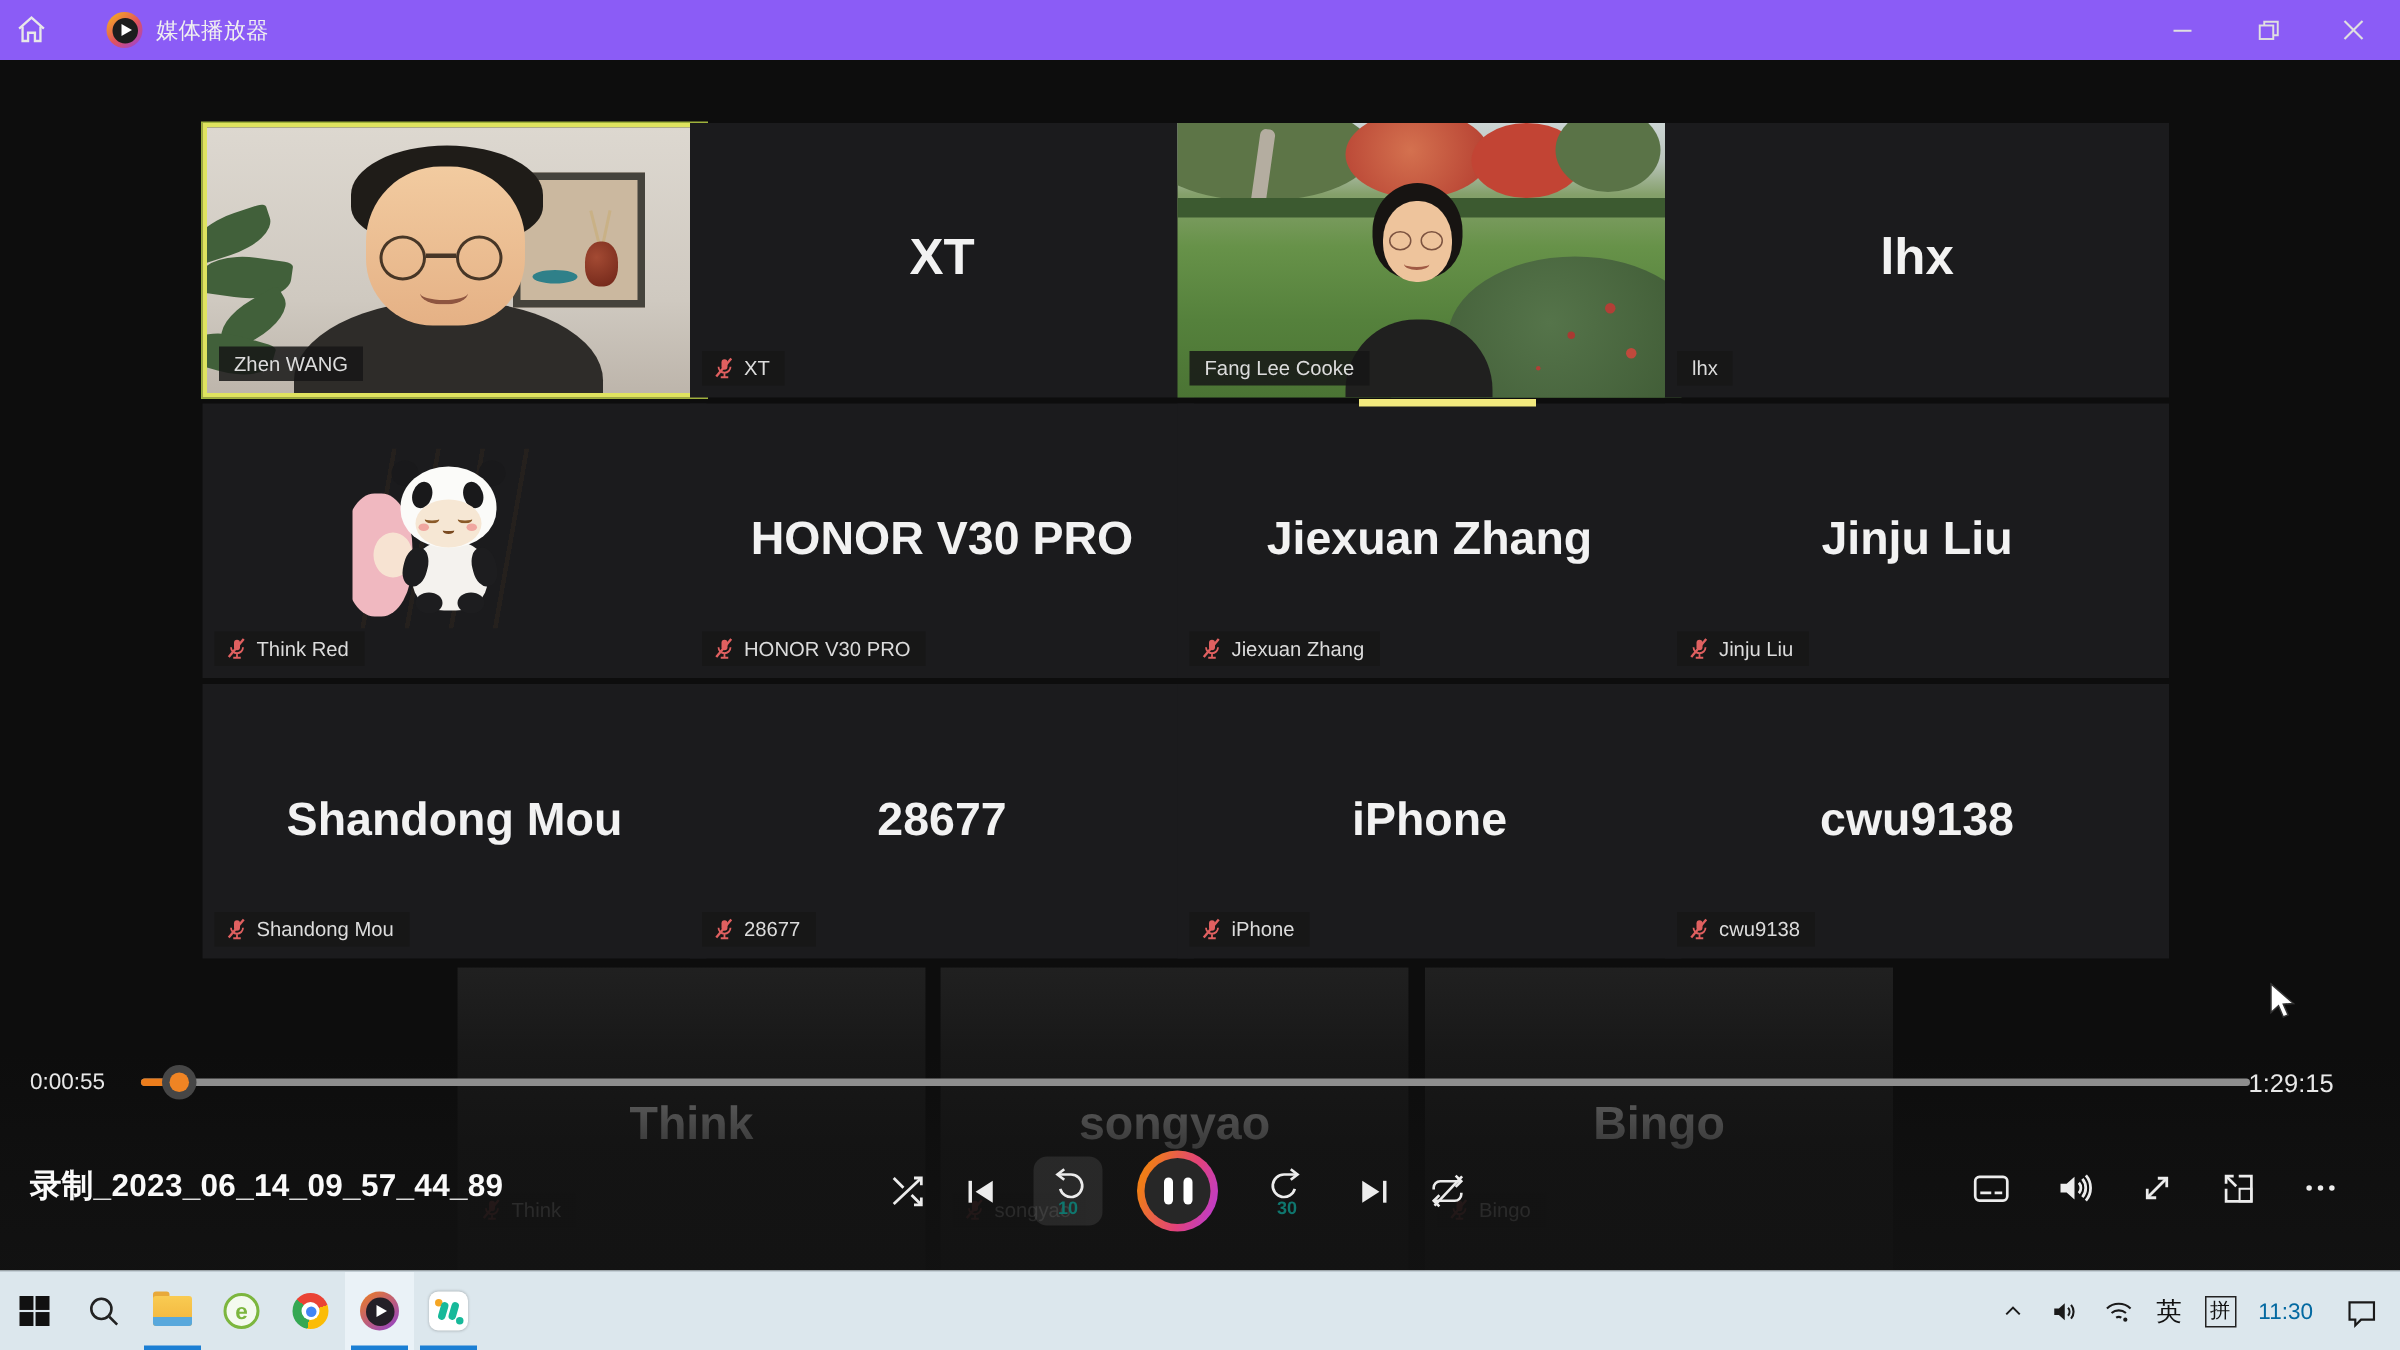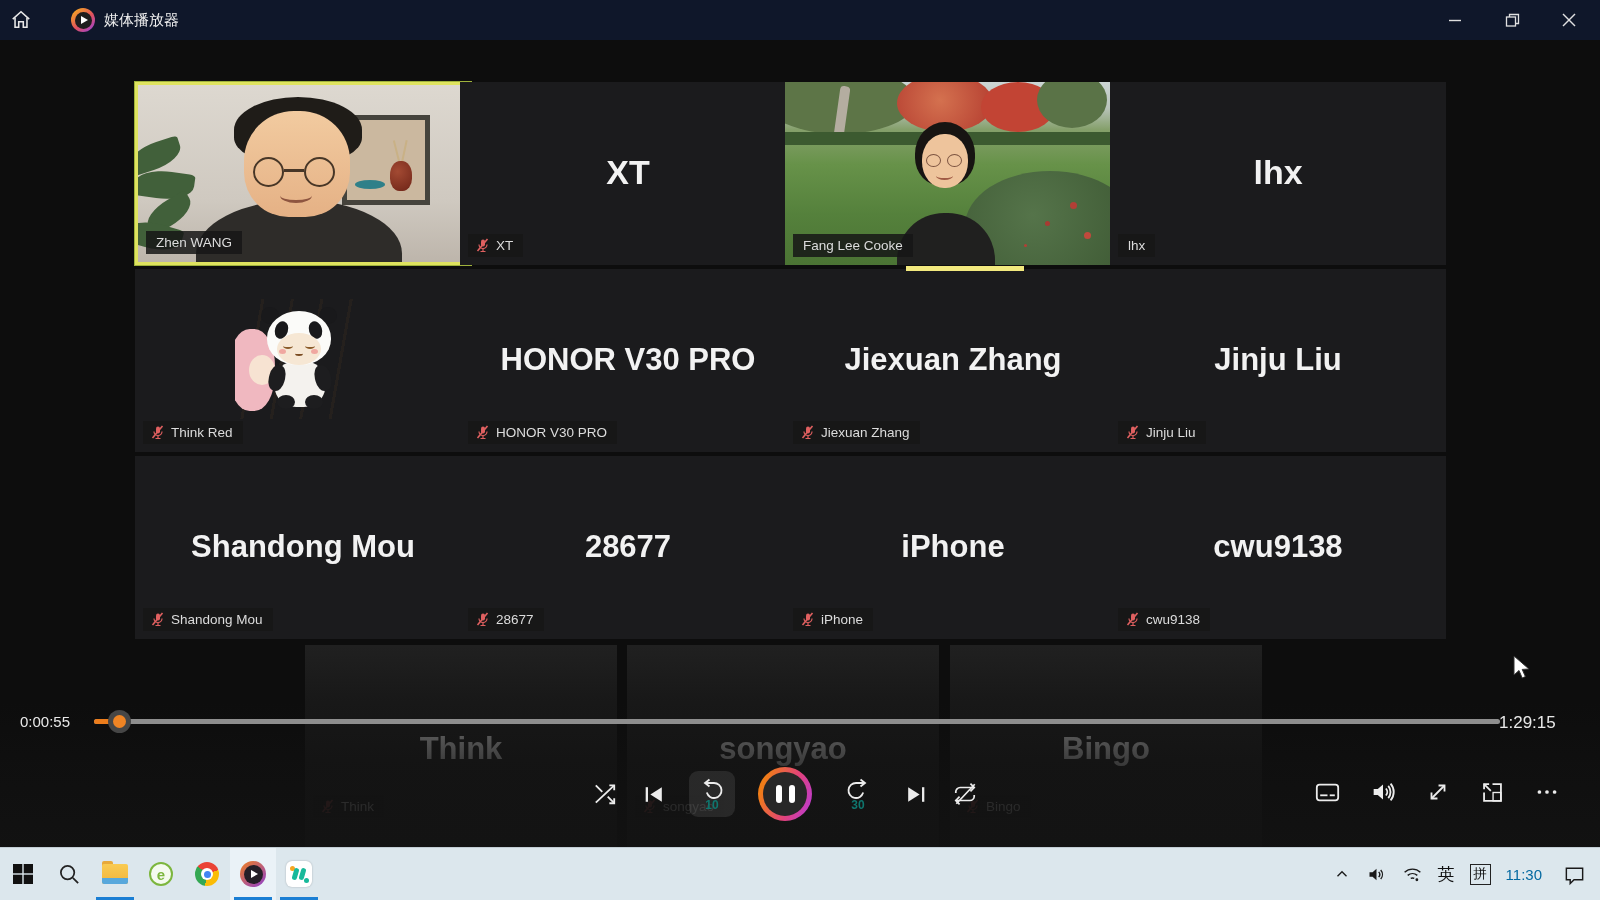--- a/index.html
+++ b/index.html
@@ -1,21 +1,21 @@
 <!DOCTYPE html>
 <html><head>
 <meta charset="utf-8">
 <style>
   * { margin:0; padding:0; box-sizing:border-box; }
   html,body { width:1600px; height:900px; overflow:hidden; background:#000;
               font-family:"Liberation Sans","DejaVu Sans",sans-serif; }
   #screen { position:relative; width:1600px; height:900px; background:#0d0d0d; }
 
   
-  #titlebar { position:absolute; left:0; top:0; width:1600px; height:40px; background:#0f172a; z-index:30; }
+  #titlebar { position:absolute; left:0; top:0; width:1600px; height:40px; background:#8b5cf6; z-index:30; }
   .tb-btn { position:absolute; top:0; width:46px; height:40px; display:flex; align-items:center; justify-content:center; }
   #home-btn { left:6px; top:0; width:42px; height:40px; display:flex; align-items:center; justify-content:center; }
   #app-logo { position:absolute; left:71px; top:8px; width:24px; height:24px; border-radius:50%;
               background:linear-gradient(140deg,#f5a623 10%,#e0515e 55%,#9b43d6 95%);
               display:flex; align-items:center; justify-content:center; }
   #app-logo .inner { width:17px; height:17px; border-radius:50%; background:#1d1d1d;
               display:flex; align-items:center; justify-content:center; }
   #app-logo .tri { width:0; height:0; border-left:7px solid #fff; border-top:4.5px solid transparent;
               border-bottom:4.5px solid transparent; margin-left:2px; }
   #app-title { position:absolute; left:104px; top:11px; font-size:15px; color:#f0f0f0; }
@@ -433,20 +433,21 @@
     <div id="ctl-fade"></div>
 
     <div id="time-elapsed" class="ctl">0:00:55</div>
     <div id="progress-track" class="ctl"></div>
     <div id="progress-played" class="ctl" style="width: 25px;"></div>
     <div id="progress-thumb" class="ctl" style="left: 108px;">
         <div class="dot"></div>
       </div>
     <div id="time-total" class="ctl">1:29:15</div>
 
+    <div id="media-title">录制_2023_06_14_09_57_44_89</div>
 
     <div id="center-controls">
       <div class="cbtn">
         <svg class="ic" width="26" height="26" viewBox="0 0 24 24" fill="none" stroke="#ececec" stroke-width="1.7">
           <path d="M16 4 h4.5 v4.5"></path>
             <path d="M3.5 20 L20.5 4"></path>
           <path d="M20.5 16 v4.5 H16"></path>
             <path d="M14.5 14.5 l6 6"></path>
             <path d="M3.5 4 l6 6"></path>
         </svg>

